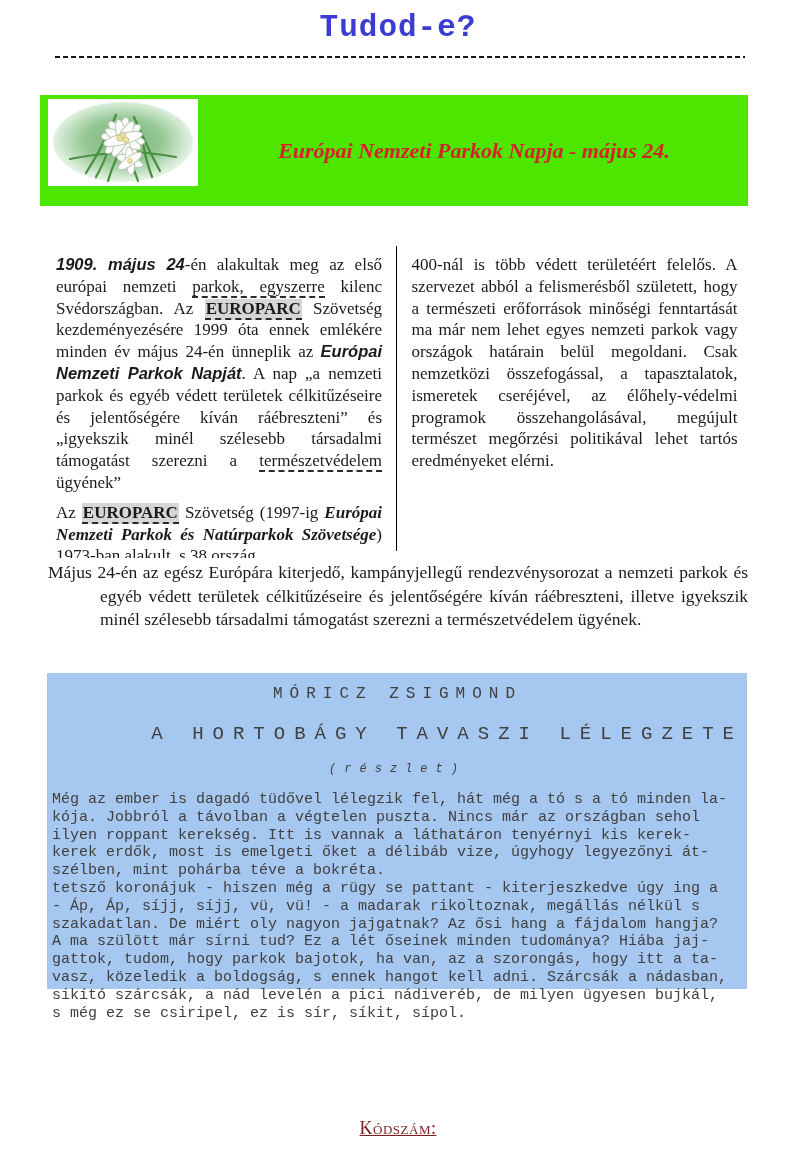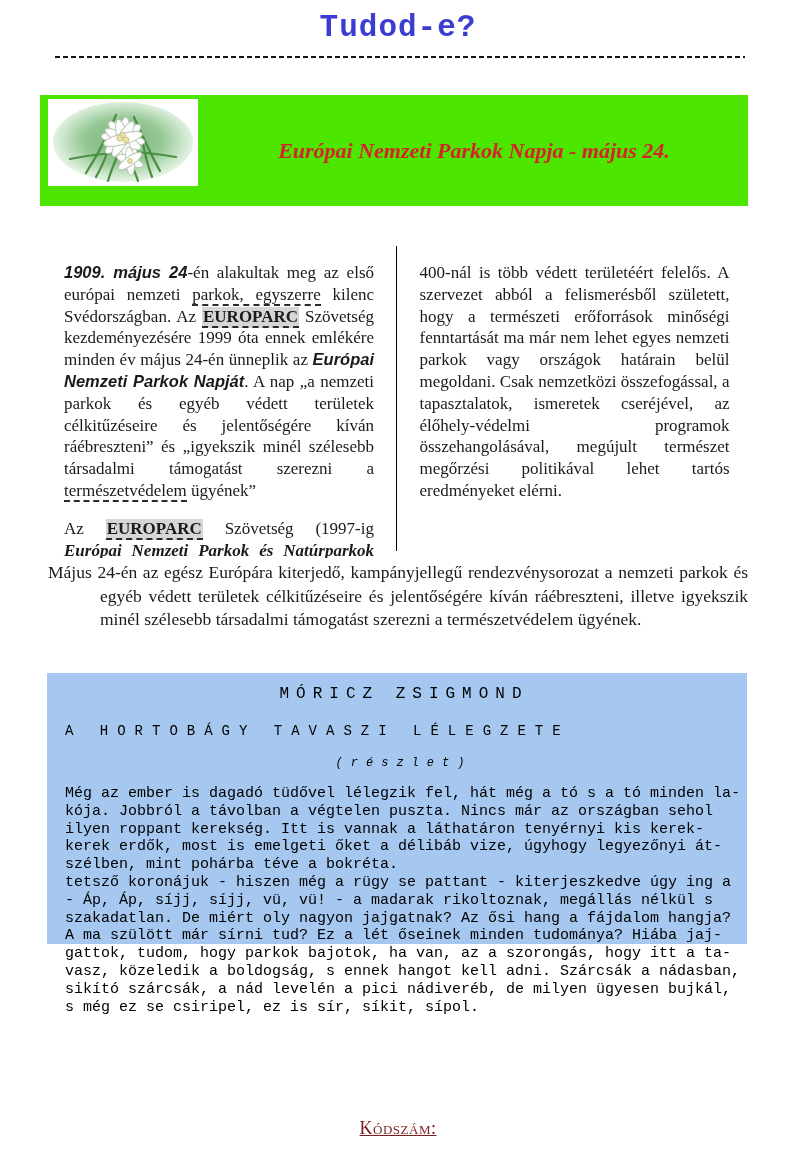--- a/index.html
+++ b/index.html
@@ -34,45 +34,45 @@
   }
   
   .columns{
     position:absolute;top:246px;left:48px;width:700px;height:312px;
     display:flex;
   }
   .col{
     width:342px;height:312px;overflow:hidden;
     font-size:17px;line-height:21.8px;text-align:justify;
   }
-  .col p{margin:16px;}
+  .col p{margin:8px;}
   .col-divider{
     width:0;border-left:1.5px solid #000;height:305px;margin:0 6.5px 0 6px;
   }
   .run-bold-sans{font-family:"Liberation Sans",sans-serif;font-weight:bold;font-style:italic;font-size:16.5px;}
   .run-mark{font-weight:bold;background:#d6d6d6;border-bottom:2px dashed #2a2a2a;padding:0 1px;}
   .run-underline-dashed{border-bottom:2px dashed #2a2a2a;}
   .run-bold-italic{font-weight:bold;font-style:italic;}
   
   .summary{
     position:absolute;top:561px;left:48px;width:700px;
     font-size:17.5px;line-height:23.5px;text-align:justify;
     padding-left:52px;text-indent:-52px;box-sizing:border-box;
   }
   
   .excerpt{
-    position:absolute;top:673px;left:47px;width:700px;height:271px;
-    background:#a6c7ef;box-sizing:border-box;padding:10px 4px 0 18px;
-    font-family:"Liberation Mono",monospace;color:#000000;
+    position:absolute;top:673px;left:47px;width:700px;height:316px;
+    background:#a6c7ef;box-sizing:border-box;padding:10px 4px 0 5px;
+    font-family:"Liberation Mono",monospace;color:#404040;
   }
   .excerpt-author{
     text-align:center;font-size:16px;letter-spacing:7px;margin:2px 0 0 0;
   }
   .excerpt-title{
-    text-align:left;font-size:14px;letter-spacing:9px;margin:20px 0 0 0;
+    text-align:right;font-size:19px;letter-spacing:9px;margin:20px 0 0 0;
   }
   .excerpt-subtitle{
     text-align:center;font-size:12px;font-style:italic;letter-spacing:8px;margin:17px 0 0 0;
   }
   .excerpt-body{margin-top:15px;font-size:15px;}
   .mono-line{line-height:17.8px;white-space:pre;}
   
   .kodszam{
     position:absolute;top:1118px;left:0;width:100%;text-align:center;
   }

